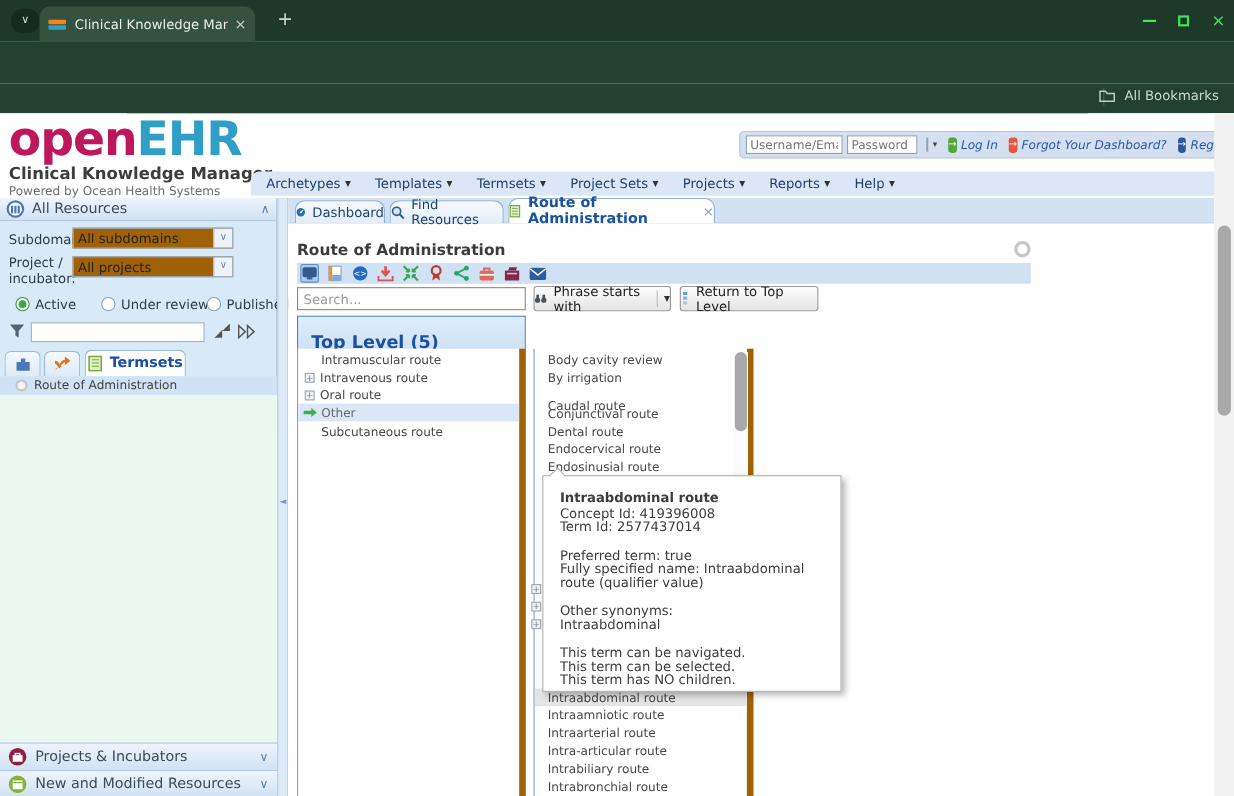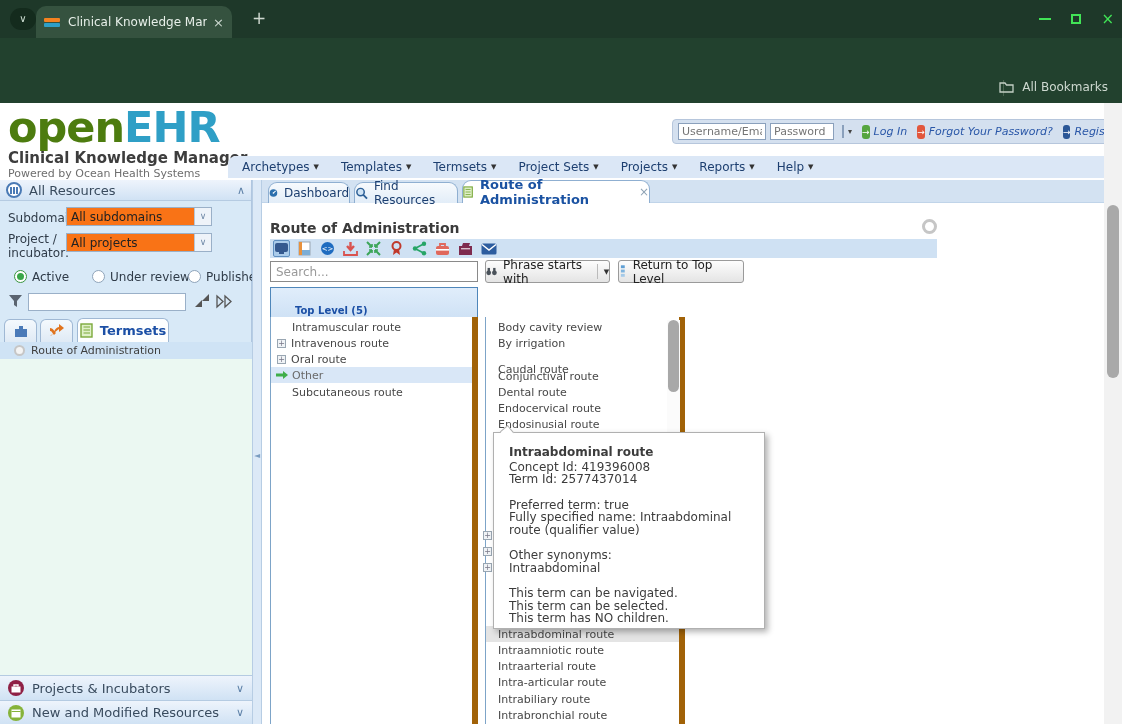--- a/index.html
+++ b/index.html
@@ -29,21 +29,21 @@
   .urlpill { position:absolute; left:112px; top:44px; width:880px; height:26px; background:#17301f; border-radius:13px; display:flex; align-items:center; padding:0 12px; }
   .urlpill .txt { color:#e2eae3; font-size:13px; margin-left:10px; }
   .chromeic { position:absolute; top:46px; color:#d7e2d9; font-size:15px; }
   .bookmarks { position:absolute; left:0; top:76px; width:1122px; height:27px; background:#22412e; }
   .allbm { position:absolute; right:14px; top:80px; display:flex; align-items:center; gap:8px; color:#cdd8cf; font-size:12px; }
   .bmsep { position:absolute; right:118px; top:80px; width:1px; height:16px; background:#49654f; }
 
   
   .site { position:absolute; left:0; top:103px; width:1122px; height:621px; background:#fff; }
   .logo { position:absolute; left:8px; top:2px; font-size:43px; font-weight:bold; letter-spacing:-1px; line-height:44px; }
-  .logo .o { color:#4d7c0f; }
+  .logo .o { color:#be185d; }
   .logo .e { color:#2f9fc6; }
   .sitetitle { position:absolute; left:8px; top:46px; font-size:15px; font-weight:bold; color:#3d3d3d; }
   .poweredby { position:absolute; left:8px; top:64px; font-size:11px; color:#6e6e6e; }
 
   .loginbox { position:absolute; left:672px; top:16px; width:438px; height:25px; background:#d4e0ef; border:1px solid #b6c6dc; border-radius:4px; display:flex; align-items:center; padding:0 5px; gap:4px; }
   .loginbox input { height:17px; border:1px solid #8aa0bc; font-size:11px; color:#555; padding:0 3px; font-family:inherit; }
   .lg-user { width:88px; } .lg-pass { width:64px; }
   .lg-check { width:13px; height:13px; background:#fff; border:1px solid #8aa0bc; margin-left:4px; }
   .lg-caret { font-size:8px; color:#444; }
   .lg-ic { width:14px; height:14px; border-radius:3px; color:#fff; font-size:9px; line-height:14px; text-align:center; margin-left:6px; }
@@ -56,21 +56,21 @@
   .mainnav .car { font-size:7px; color:#333; }
 
   
   .sidebar { position:absolute; left:0; top:180px; width:252px; height:544px; background:#d8e9f7; border-right:1px solid #b0c6e0; }
   .panelhead { height:21px; background:linear-gradient(#eef4fc,#d0e2f4); border-bottom:1px solid #b5cbe2; display:flex; align-items:center; padding:0 6px; gap:7px; }
   .panelhead .lbl { font-size:13px; color:#394b5e; flex:1; }
   .panelhead .chev { color:#5b7fa6; font-size:11px; }
   .res-ic { width:16px; height:16px; border-radius:50%; border:2px solid #4a7ab5; background:#fff; display:flex; align-items:center; justify-content:center; gap:1px; }
   .res-ic i { display:block; width:2px; height:7px; background:#4a7ab5; }
   .fldlbl { position:absolute; font-size:12px; color:#2f3b48; }
-  .selbox { position:absolute; left:66px; width:146px; height:19px; background:#f97316; border:1px solid #9ab0c8; font-size:12px; color:#222; display:flex; align-items:center; }
+  .selbox { position:absolute; left:66px; width:146px; height:19px; background:#a16207; border:1px solid #9ab0c8; font-size:12px; color:#222; display:flex; align-items:center; }
   .selbox .val { flex:1; padding-left:4px; white-space:nowrap; overflow:hidden; }
   .selbox .arr { width:17px; height:100%; background:#eef3f9; border-left:1px solid #b7c6d6; color:#6d87a5; font-size:9px; text-align:center; line-height:17px; }
   .radio { position:absolute; width:13px; height:13px; border-radius:50%; background:#fff; border:1px solid #8fa4ba; }
   .radio.on { border-color:#38953f; }
   .radio.on::after { content:""; position:absolute; left:2px; top:2px; width:7px; height:7px; border-radius:50%; background:#3aa648; }
   .radlbl { position:absolute; font-size:12px; color:#2f3b48; }
   .filtinput { position:absolute; left:28px; top:113px; width:158px; height:18px; background:#fff; border:1px solid #9ab0c8; font-size:11px; padding:0 3px; font-family:inherit; }
   .sbtabs { position:absolute; left:0; top:138px; width:252px; height:24px; }
   .sbtab { position:absolute; top:1px; height:23px; border:1px solid #9fb8d4; border-bottom:none; border-radius:6px 6px 0 0; background:linear-gradient(#f4f9fd,#dfeaf5); display:flex; align-items:center; justify-content:center; gap:6px; }
   .sbtab.active { background:#fdfefe; top:0; height:24px; font-weight:bold; color:#1b4fa5; font-size:13px; }
@@ -98,21 +98,21 @@
   .toolbar { position:absolute; left:8px; top:59px; width:667px; height:19px; background:#cfe1f3; display:flex; align-items:center; gap:6px; padding-left:3px; }
   .tbi { width:17px; height:17px; display:flex; align-items:center; justify-content:center; }
   .tbi.sel { background:#aacbea; border:1px solid #5f8fc0; border-radius:2px; }
 
   .searchinput { position:absolute; left:8px; top:81px; width:208px; height:21px; border:1px solid #8a8a8a; font-size:12px; padding:0 5px; color:#333; font-family:inherit; }
   .searchinput::placeholder { color:#999; }
   .btn { position:absolute; top:80px; height:23px; background:linear-gradient(#fdfdfd,#e4e4e4); border:1px solid #9a9a9a; border-radius:3px; display:flex; align-items:center; justify-content:center; gap:6px; font-size:12px; color:#222; }
   .btn .vr { width:1px; height:15px; background:#bbb; margin-left:2px; }
   .btn .car { font-size:7px; color:#333; }
 
-  .colhead { position:absolute; top:107px; height:46px; background:linear-gradient(#e0edfb,#c6dcf2); border:1px solid #4e86ba; display:flex; align-items:center; gap:8px; padding-left:24px; font-size:10px; font-weight:bold; color:#1b4fa5; }
+  .colhead { position:absolute; top:107px; height:46px; background:linear-gradient(#e0edfb,#c6dcf2); border:1px solid #4e86ba; display:flex; align-items:center; gap:8px; padding-left:12px; font-size:16px; font-weight:bold; color:#1b4fa5; }
   .collist { position:absolute; top:137px; bottom:0; background:#fff; border-left:1px solid #7da4c8; border-right:6px solid #a16207; overflow:hidden; }
   .li { position:absolute; left:0; right:0; height:16px; display:flex; align-items:center; font-size:11px; color:#474747; }
   .li .txt { white-space:nowrap; }
   .li.sel-blue { background:#d9e7f7; color:#6a6a6a; }
   .li.sel-gray { background:#e4e4e4; }
   .plusbox { width:9px; height:9px; border:1px solid #99a6b2; background:#f0f3f6; color:#778; font-size:8px; line-height:7px; text-align:center; margin:0 5px 0 6px; flex:none; }
   .noicon { width:21px; flex:none; }
   .arrslot { width:21px; flex:none; display:flex; justify-content:center; }
   .exbox { position:absolute; width:9px; height:9px; border:1px solid #99a6b2; background:#f0f3f6; color:#778; font-size:8px; line-height:7px; text-align:center; }
   .vscroll2 { position:absolute; left:405px; top:140px; width:13px; height:300px; background:#fbfbfb; }
@@ -185,21 +185,21 @@
     <div class="poweredby">Powered by Ocean Health Systems</div>
 
     <div class="loginbox">
       <input class="lg-user" placeholder="Username/Email" style="">
       <input class="lg-pass" type="text" placeholder="Password" style="">
       <span class="lg-check"></span>
       <span class="lg-caret">▾</span>
       <span class="lg-ic g">→</span>
       <span class="lg-lnk">Log In</span>
       <span class="lg-ic r">→</span>
-      <span class="lg-lnk">Forgot Your Password?</span>
+      <span class="lg-lnk">Forgot Your Dashboard?</span>
       <span class="lg-ic b">→</span>
       <span class="lg-lnk">Register</span>
     </div>
 
     <div class="mainnav">
       <span class="mi">
           <b>Archetypes</b>
           <span class="car">▼</span>
         </span>
       <span class="mi">

